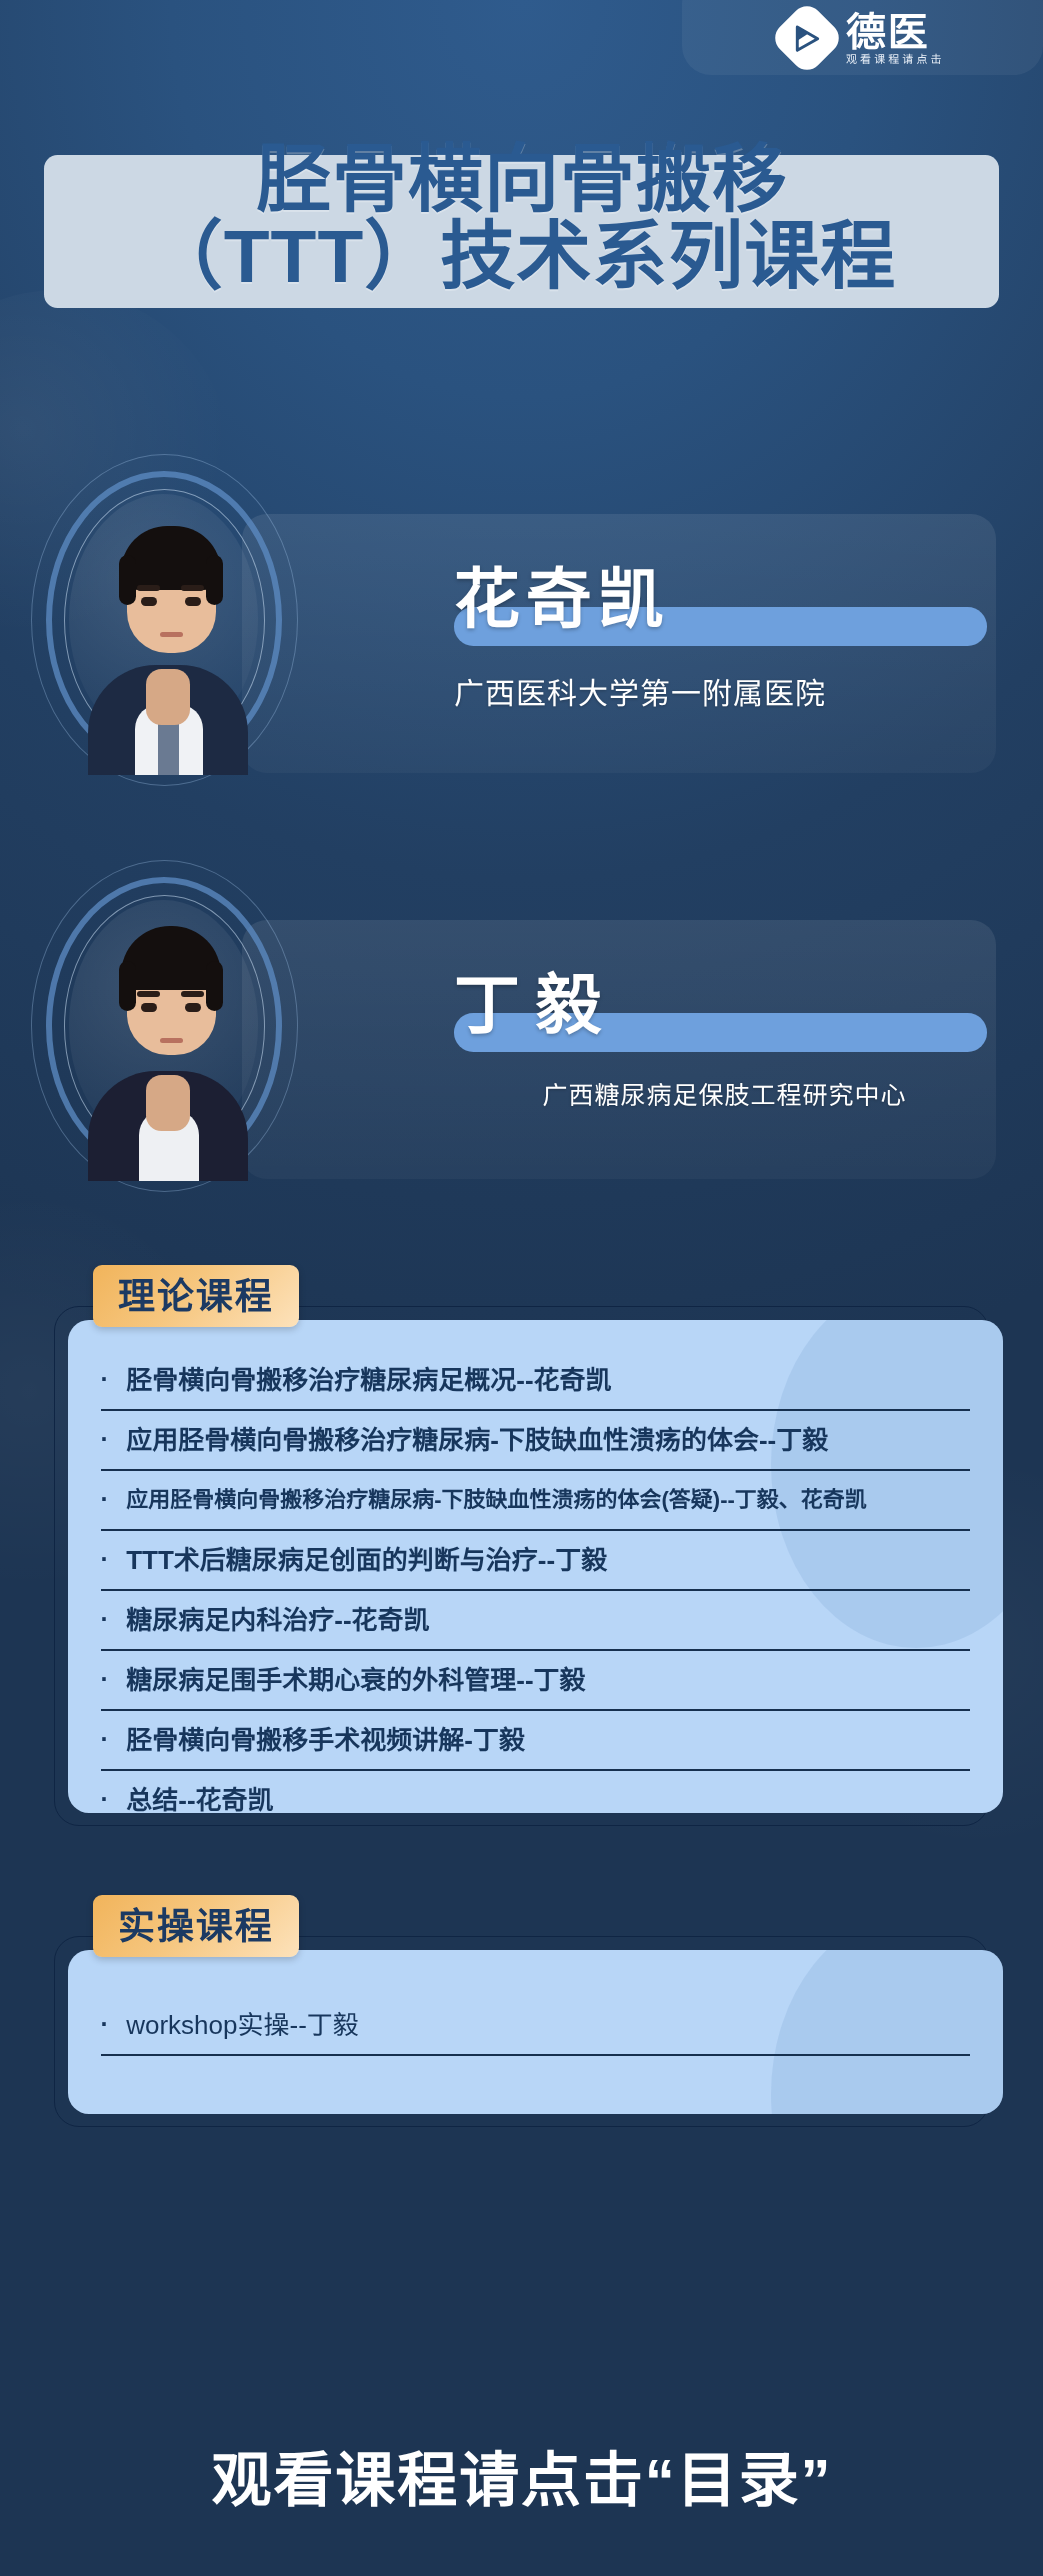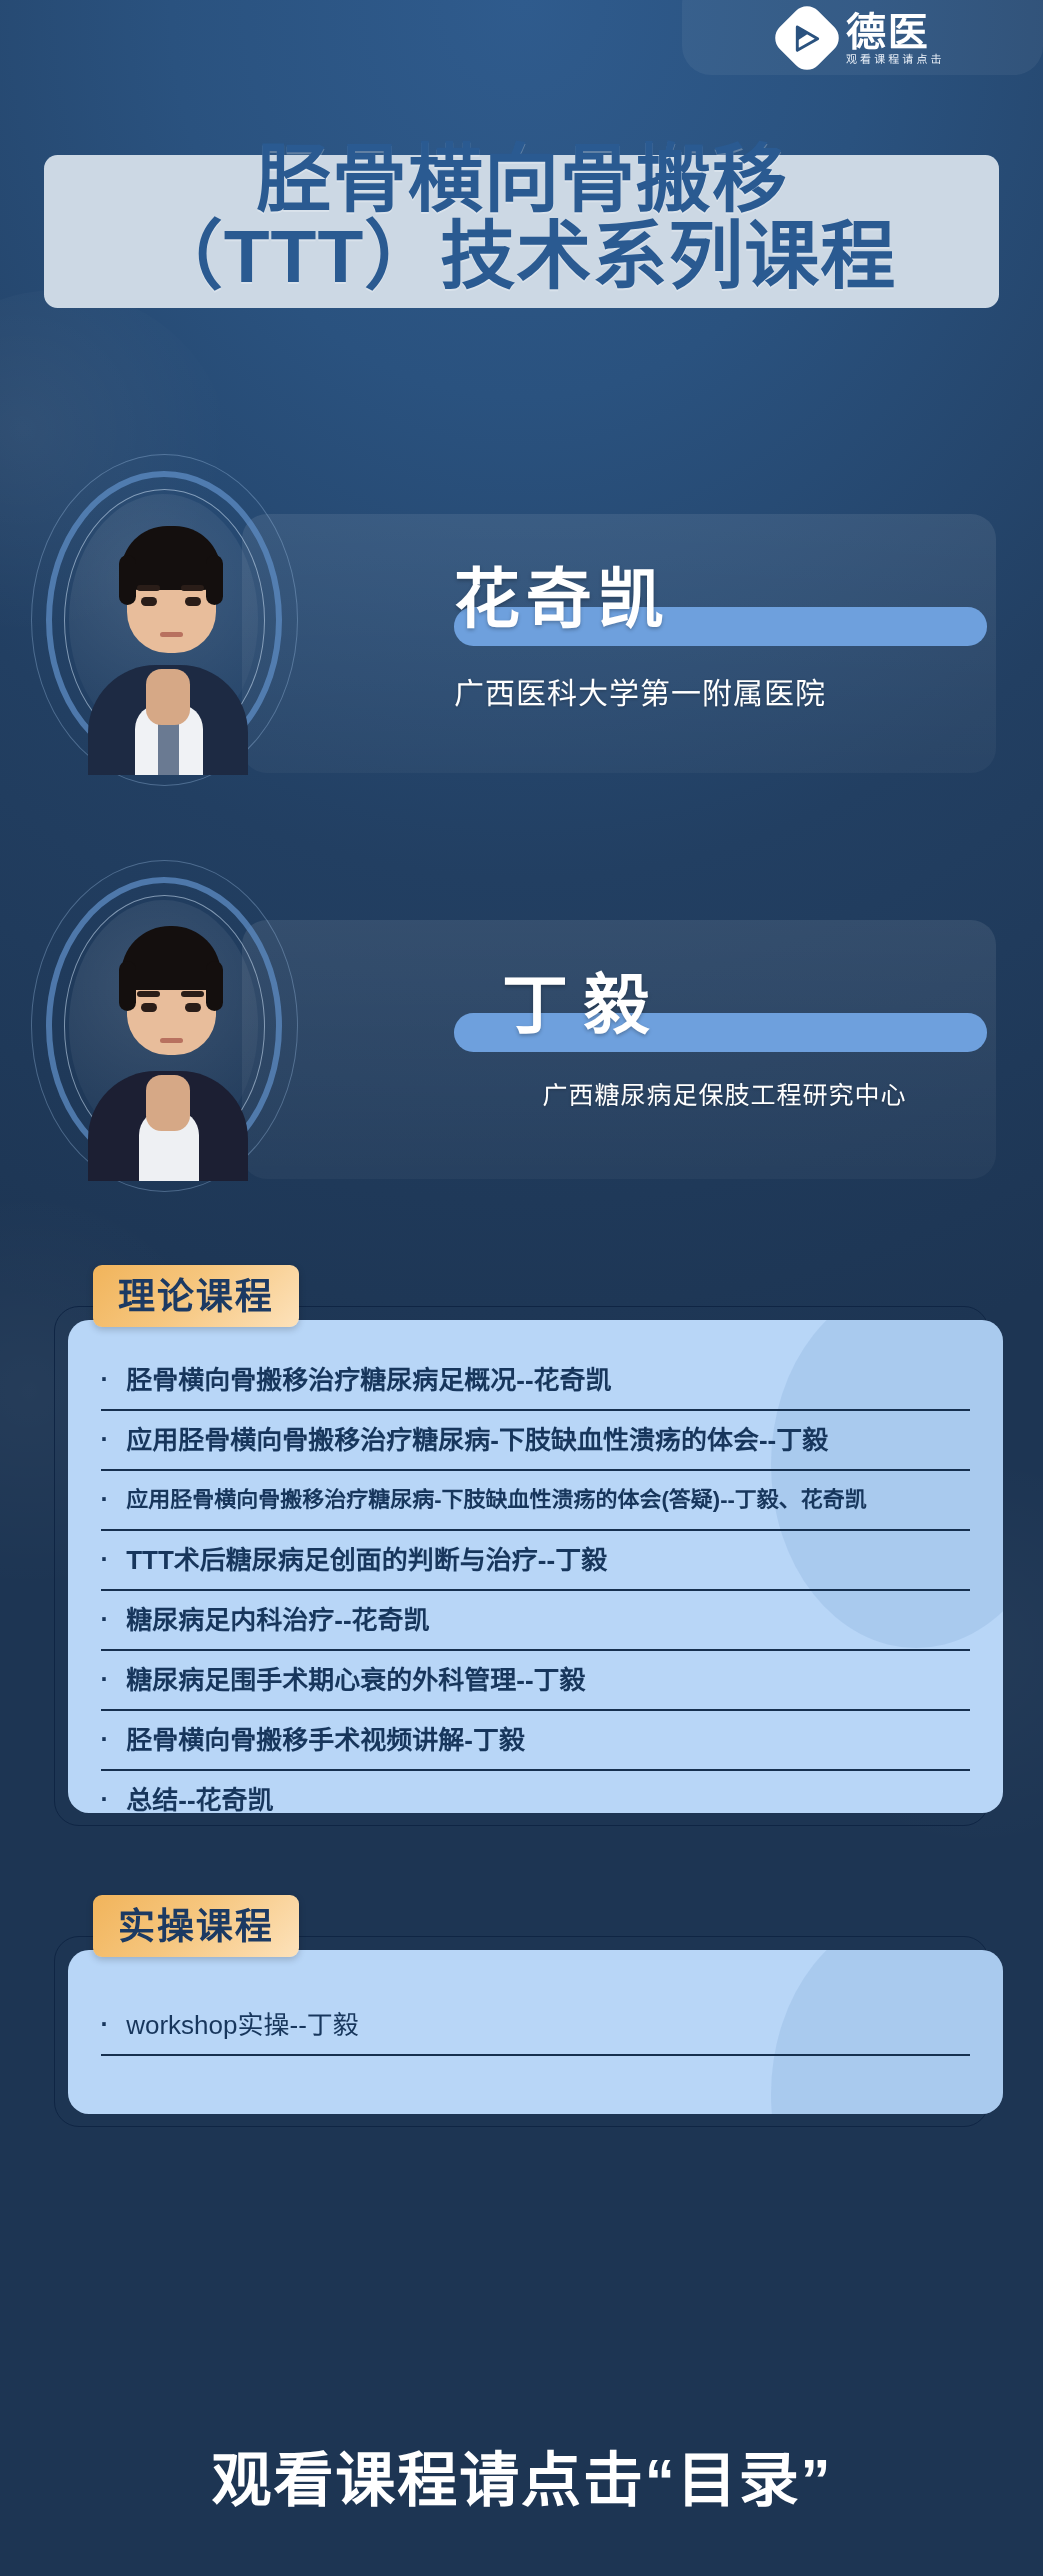--- a/index.html
+++ b/index.html
@@ -168,21 +168,21 @@
     font-size:66px; font-weight:bold; color:#ffffff;
     letter-spacing:5.8px; line-height:1;
     text-shadow:0 1.9px 3.9px rgba(0,0,0,.25);
   }
   .sp-org{
     position:absolute; left:454px; top:215px; width:541px;
     font-size:30px; font-weight:normal; color:#ffffff;
     letter-spacing:1px; white-space:nowrap;
     text-shadow:0 1px 2.9px rgba(0,0,0,.25);
   }
-  .speaker.s2 .sp-name{ letter-spacing:15.5px;margin-left:48px; }
+  .speaker.s2 .sp-name{ letter-spacing:15.5px; }
   .speaker.s2 .sp-org{ font-size:25px;text-align:center; }
 
   
   .section{
     position:absolute; left:54px; width:935px;
   }
   .sec-outline{
     position:absolute; left:0; top:0; width:935px; height:100%;
     border:1.9px solid #0f2544; border-radius:25px;
   }

